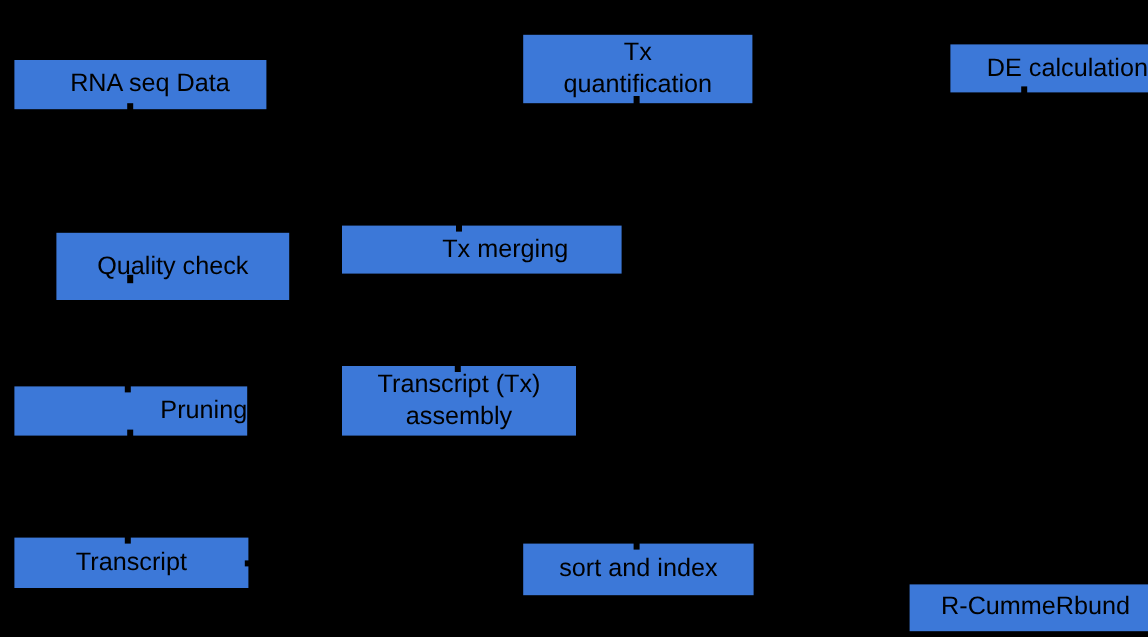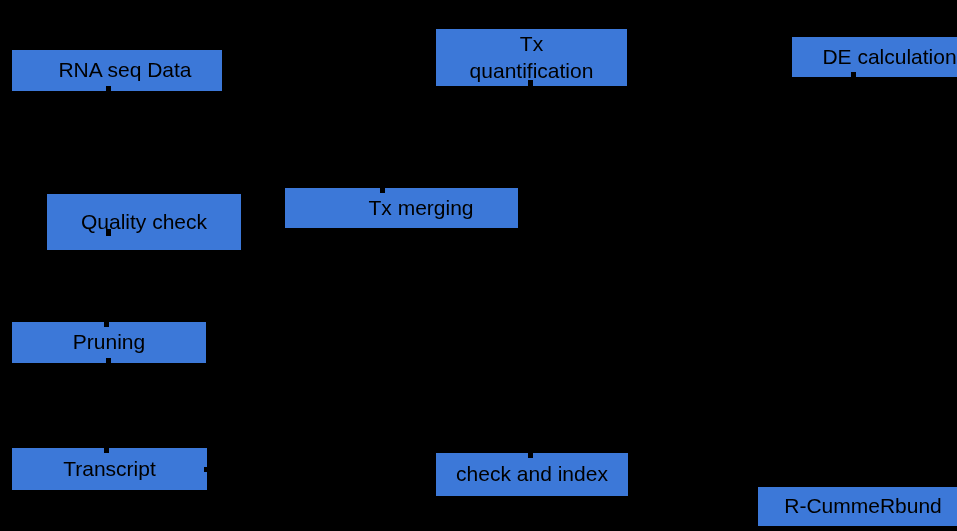--- a/index.html
+++ b/index.html
@@ -24,21 +24,21 @@
     justify-content: center;
     text-align: center;
     font-size: 21px;
     line-height: 1.26;
   }
   .node .node-label { display: block; }
 
   
   #n-rna          { left: 12px;  top: 50px;  width: 194px; height: 41px; padding-left: 16px; }
   #n-quality      { left: 12px;  top: 194px; width: 194px; height: 56px; margin-left: 35px; }
-  #n-pruning      { left: 12px;  top: 322px; width: 194px; height: 41px; }
+  #n-pruning      { left: 12px;  top: 322px; width: 194px; height: 41px; justify-content: flex-end; }
   #n-alignment    { left: 12px;  top: 448px; width: 195px; height: 42px; }
   
   #n-merging      { left: 285px; top: 188px; width: 194px; height: 40px; padding-left: 39px; }
   #n-assembly     { left: 285px; top: 305px; width: 195px; height: 58px; }
   
   #n-quant        { left: 436px; top: 29px;  width: 191px; height: 57px; }
   #n-quant .node-label { max-width: 150px; }   
   #n-sortindex    { left: 436px; top: 453px; width: 192px; height: 43px; }
   
   #n-decalc       { left: 792px; top: 37px;  width: 195px; height: 40px; }
@@ -71,27 +71,30 @@
   </div>
 
   <div class="node" id="n-alignment">
     <span class="node-label">Transcript</span>
   </div>
 
   <div class="node" id="n-merging">
     <span class="node-label">Tx merging</span>
   </div>
 
+  <div class="node" id="n-assembly">
+    <span class="node-label">Transcript (Tx) assembly</span>
+  </div>
 
   <div class="node" id="n-quant">
     <span class="node-label">Tx quantification</span>
   </div>
 
   <div class="node" id="n-sortindex">
-    <span class="node-label">check and index</span>
+    <span class="node-label">sort and index</span>
   </div>
 
   <div class="node" id="n-decalc">
     <span class="node-label">DE calculation</span>
   </div>
 
   <div class="node" id="n-cummerbund">
     <span class="node-label">R-CummeRbund</span>
   </div>
 

